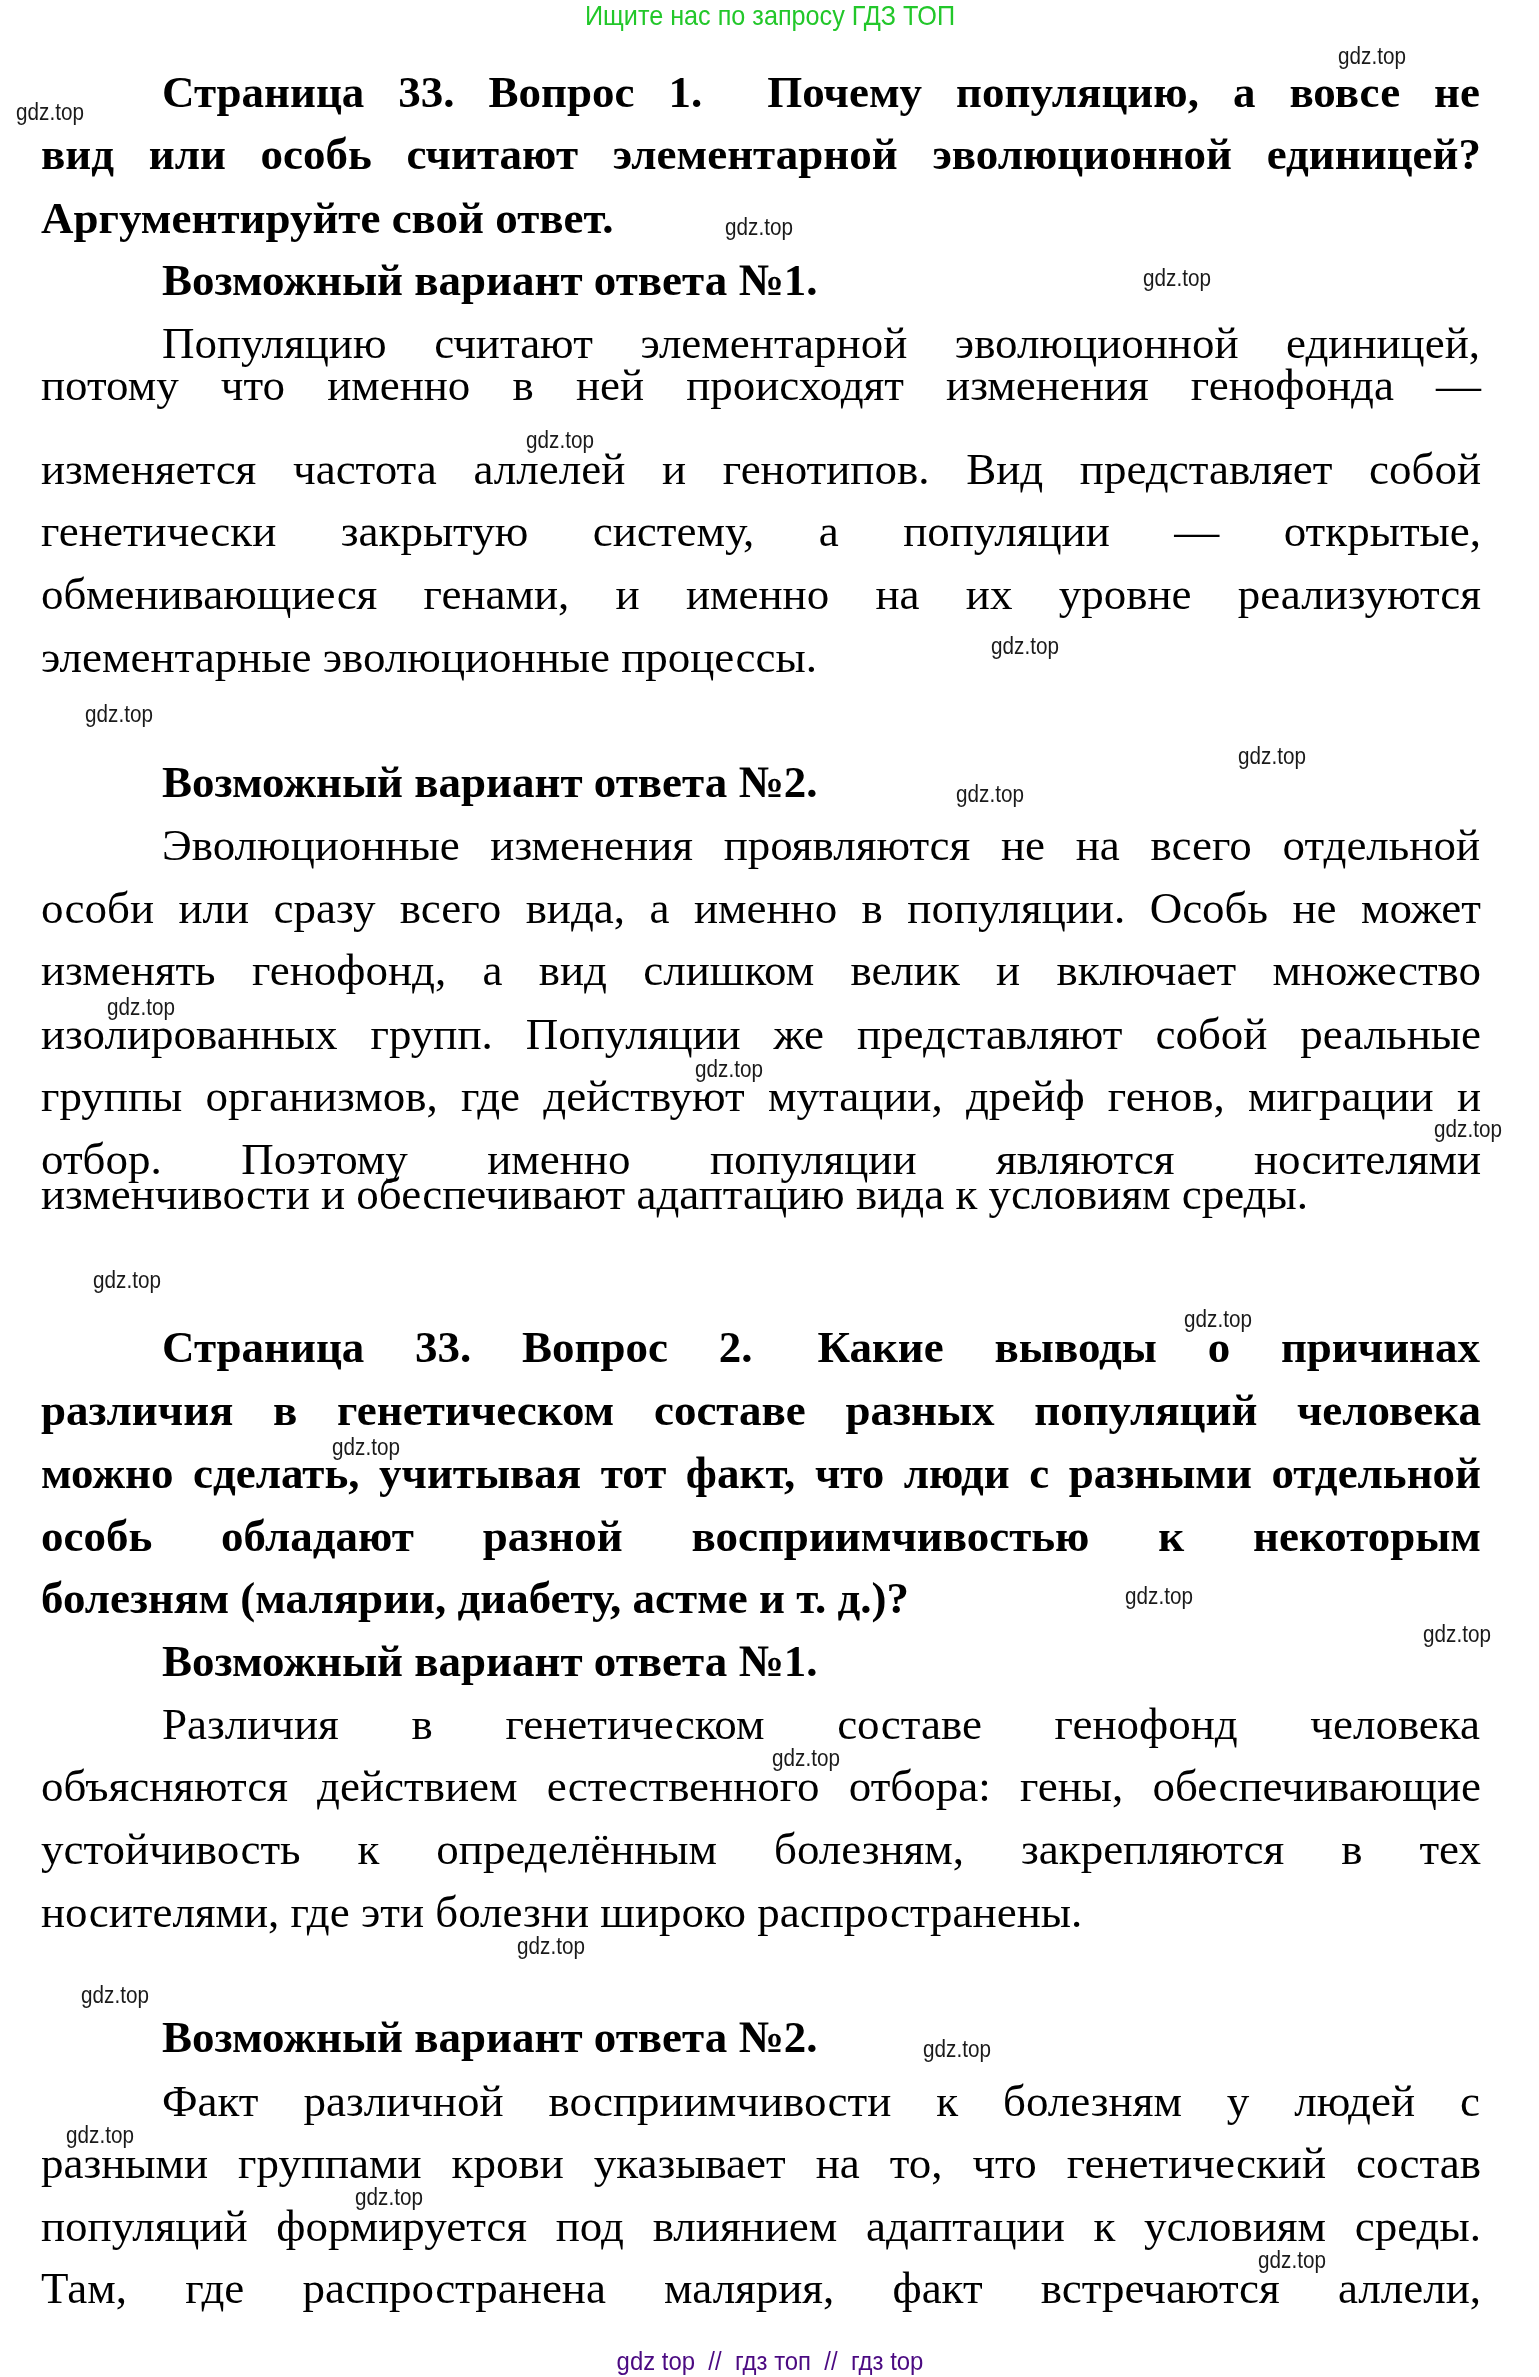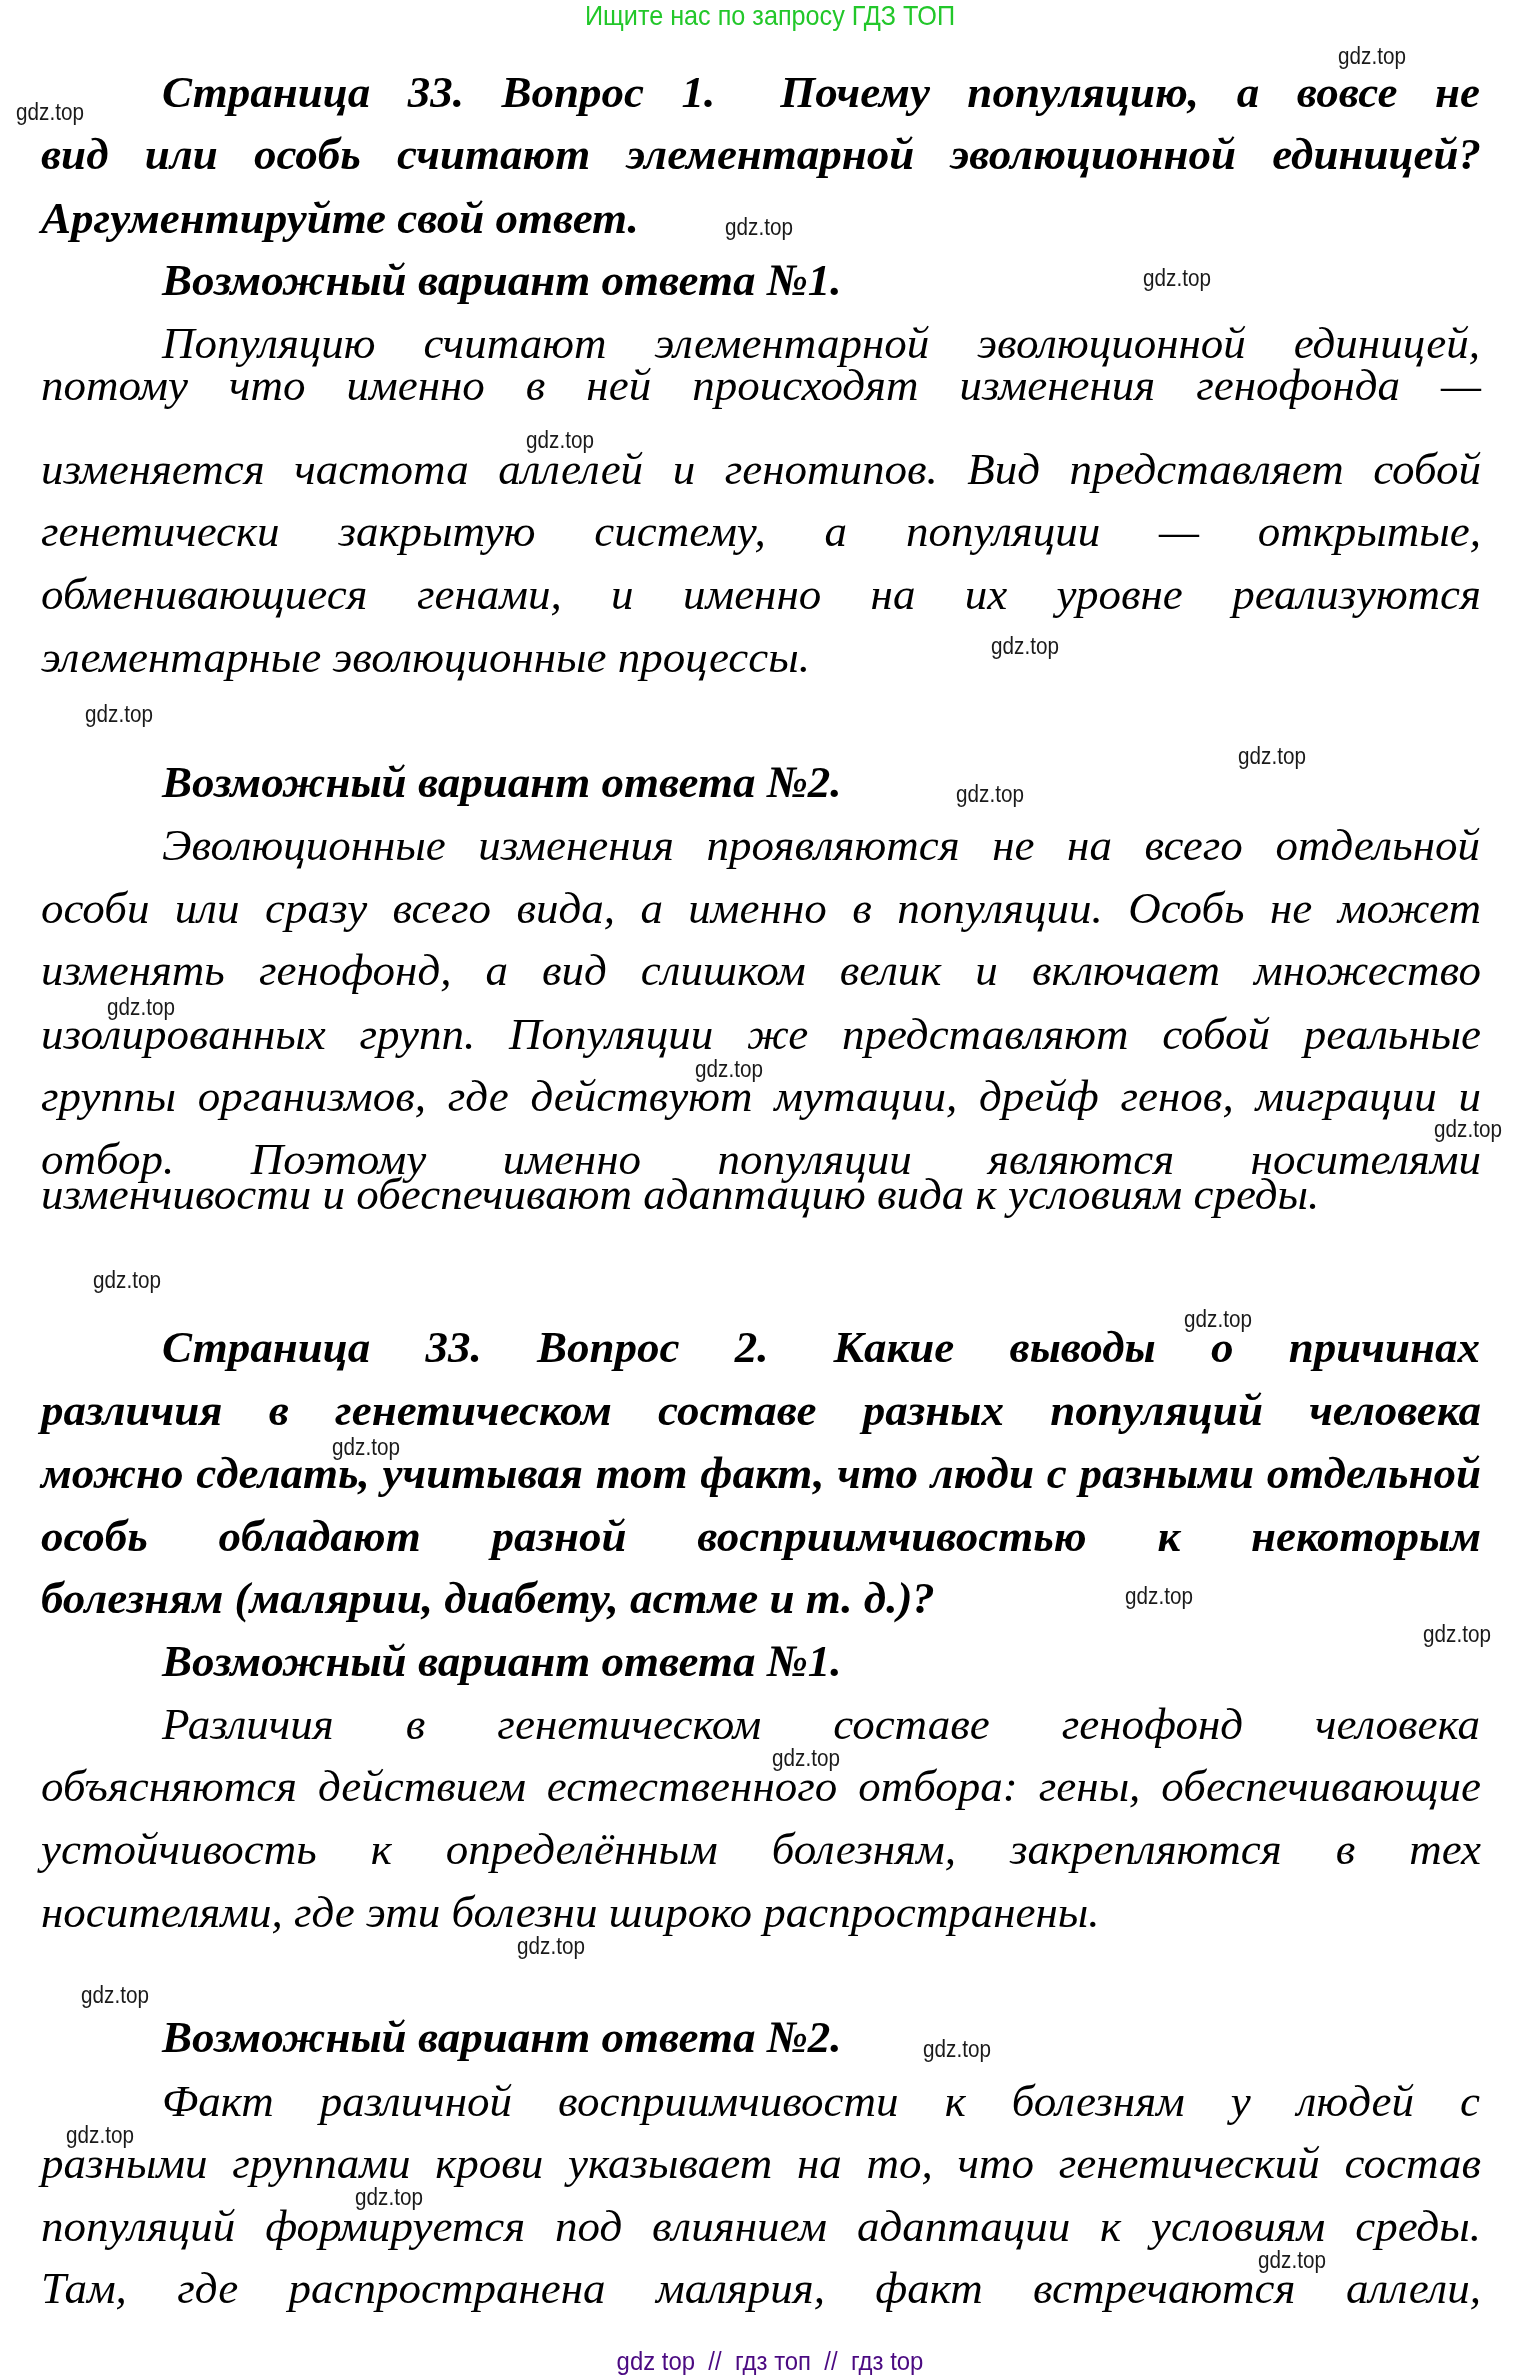--- a/index.html
+++ b/index.html
@@ -5,21 +5,21 @@
   html, body { margin: 0; padding: 0; background: #ffffff; }
   body { width: 1540px; height: 2377px; position: relative; overflow: hidden; }
   .header {
     position: absolute; left: 0; top: 0; width: 1540px; text-align: center;
     font-family: "Liberation Sans", sans-serif; font-size: 28px; line-height: 32px;
     color: #22c72a; transform: scaleX(0.9); transform-origin: center top;
   }
   .line {
     position: absolute; left: 41px; width: 1440px; height: 63px;
     font-family: "Liberation Serif", serif; font-size: 45px; line-height: 63px;
-    color: #000; white-space: nowrap; text-align: justify; text-align-last: justify; font-style: italic;
+    color: #000; white-space: nowrap; text-align: justify; text-align-last: justify;
   }
   .line.indent { left: 162px; width: 1318px; }
   .line.last { text-align: center; text-align-last: left; }
   .bold { font-weight: bold; }
   .gap { display: inline-block; width: 65px; }
   .wm {
     position: absolute; font-family: "Liberation Sans", sans-serif; font-size: 23.5px;
     line-height: 26px; color: #1a1a1a; transform: translate(-50%, -50%) scaleX(0.88);
     white-space: nowrap;
   }

